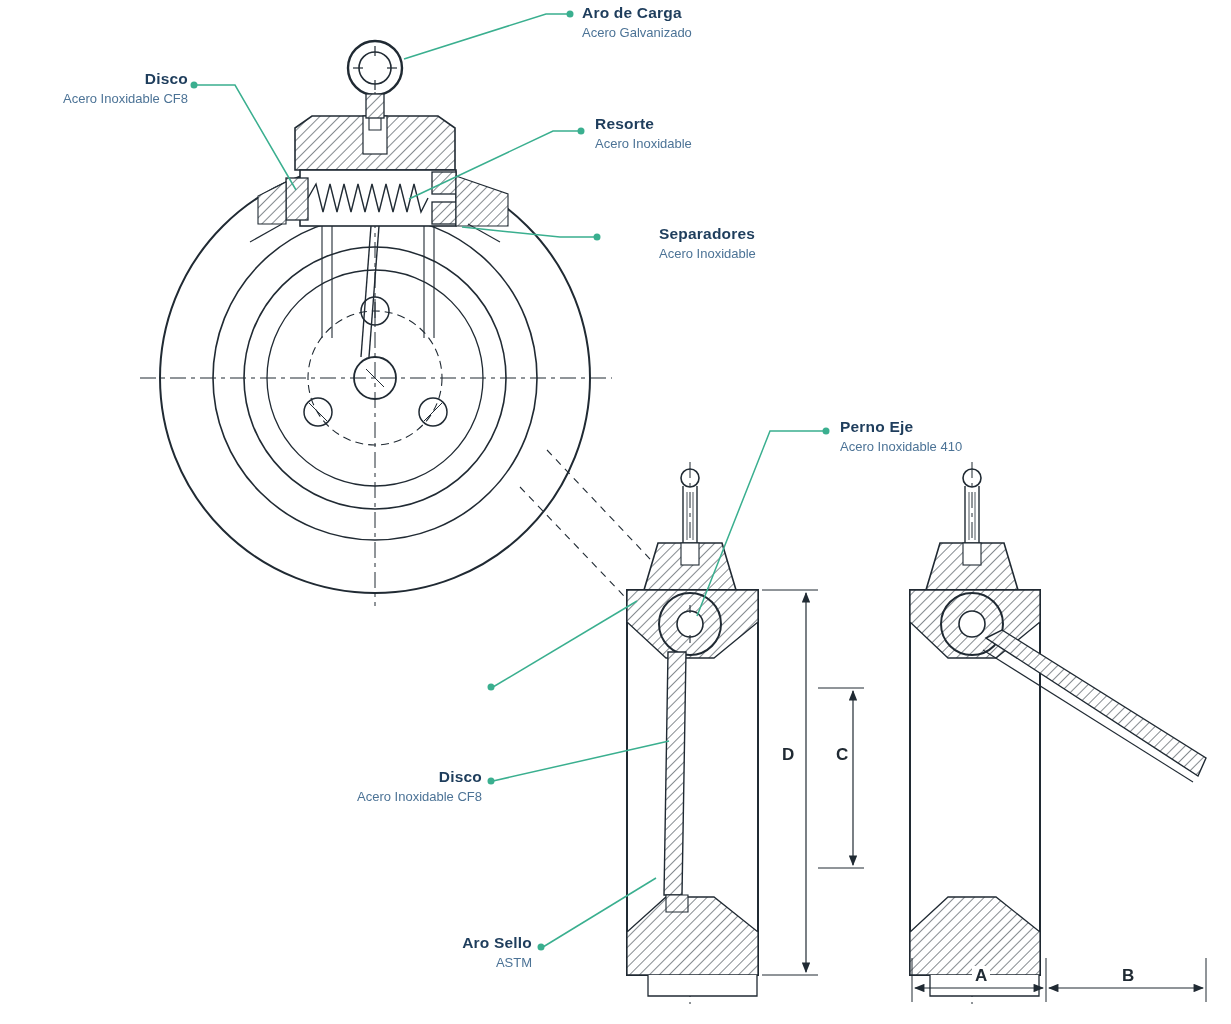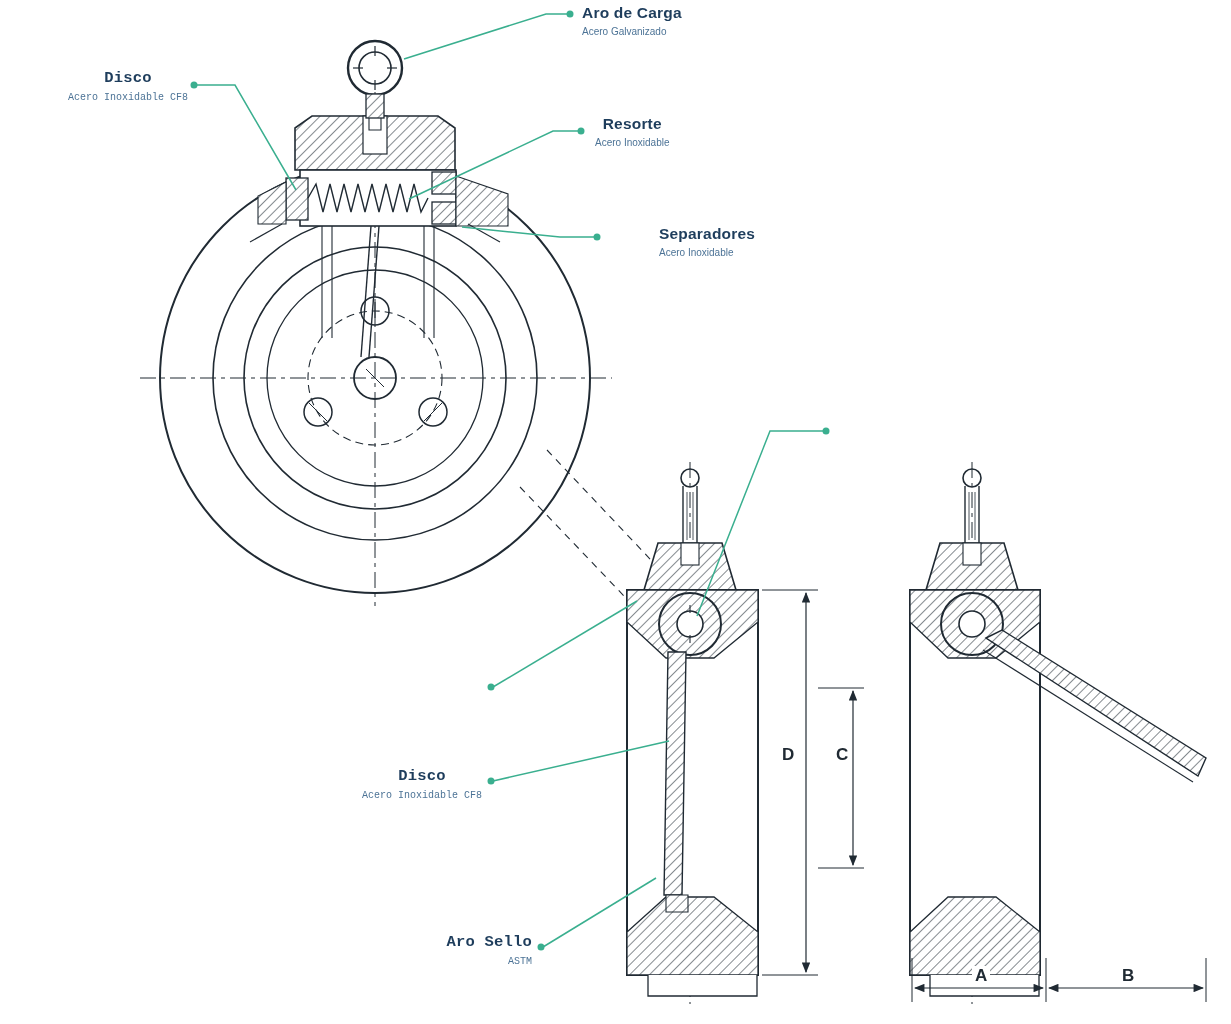--- a/index.html
+++ b/index.html
@@ -5,23 +5,23 @@
   html,body{margin:0;padding:0;background:#ffffff;}
   .canvas{
     position:relative;
     width:1231px;height:1024px;
     background:#ffffff;
     font-family:"Liberation Sans",sans-serif;
     overflow:hidden;
   }
   .canvas svg{position:absolute;left:0;top:0;}
   .label{position:absolute;white-space:nowrap;line-height:1.15;}
-  .label .t{font-weight:bold;font-size:15.5px;color:#1e3d5c;letter-spacing:.2px;text-align:center;}
-  .label .s{font-size:10px;color:#4c7396;margin-top:4px;}
-  .label.right{text-align:right;font-family:Liberation Mono, monospace;}
+  .label .t{font-weight:bold;font-size:15.5px;color:#1e3d5c;letter-spacing:.2px;}
+  .label .s{font-size:13px;color:#4c7396;margin-top:4px;}
+  .label.right{text-align:right;}
   .dim{
     position:absolute;font-weight:bold;font-size:17px;color:#202a33;
     background:#ffffff;padding:0 3px;white-space:nowrap;
   }
 </style>
 </head>
 <body>
 
 <div class="canvas">
 
@@ -192,20 +192,24 @@
   <div class="label" style="left:595px;top:115px;">
     <div class="t">Resorte</div>
     <div class="s">Acero Inoxidable</div>
   </div>
 
   <div class="label" style="left:611px;top:225px;margin-left:48px;">
     <div class="t">Separadores</div>
     <div class="s">Acero Inoxidable</div>
   </div>
 
+  <div class="label" style="left:840px;top:418px;">
+    <div class="t">Perno Eje</div>
+    <div class="s">Acero Inoxidable 410</div>
+  </div>
 
 
   <div class="label right" style="right:749px;top:768px;">
     <div class="t">Disco</div>
     <div class="s">Acero Inoxidable CF8</div>
   </div>
 
   <div class="label right" style="right:699px;top:934px;">
     <div class="t">Aro Sello</div>
     <div class="s">ASTM</div>

